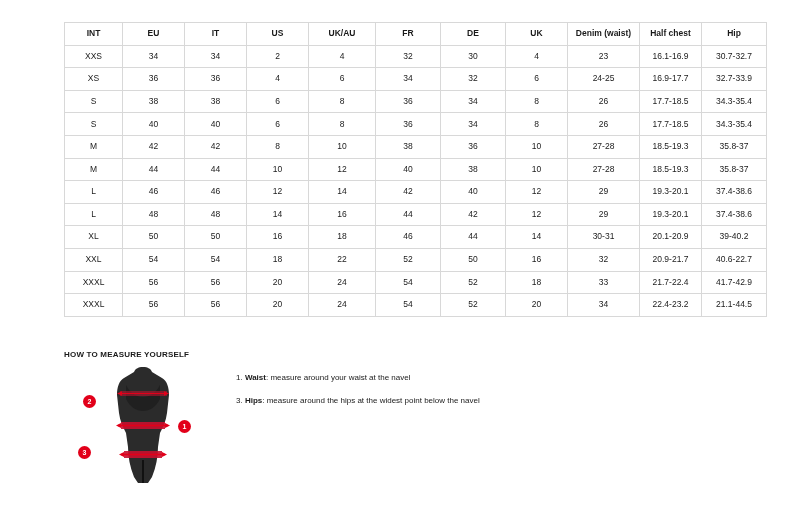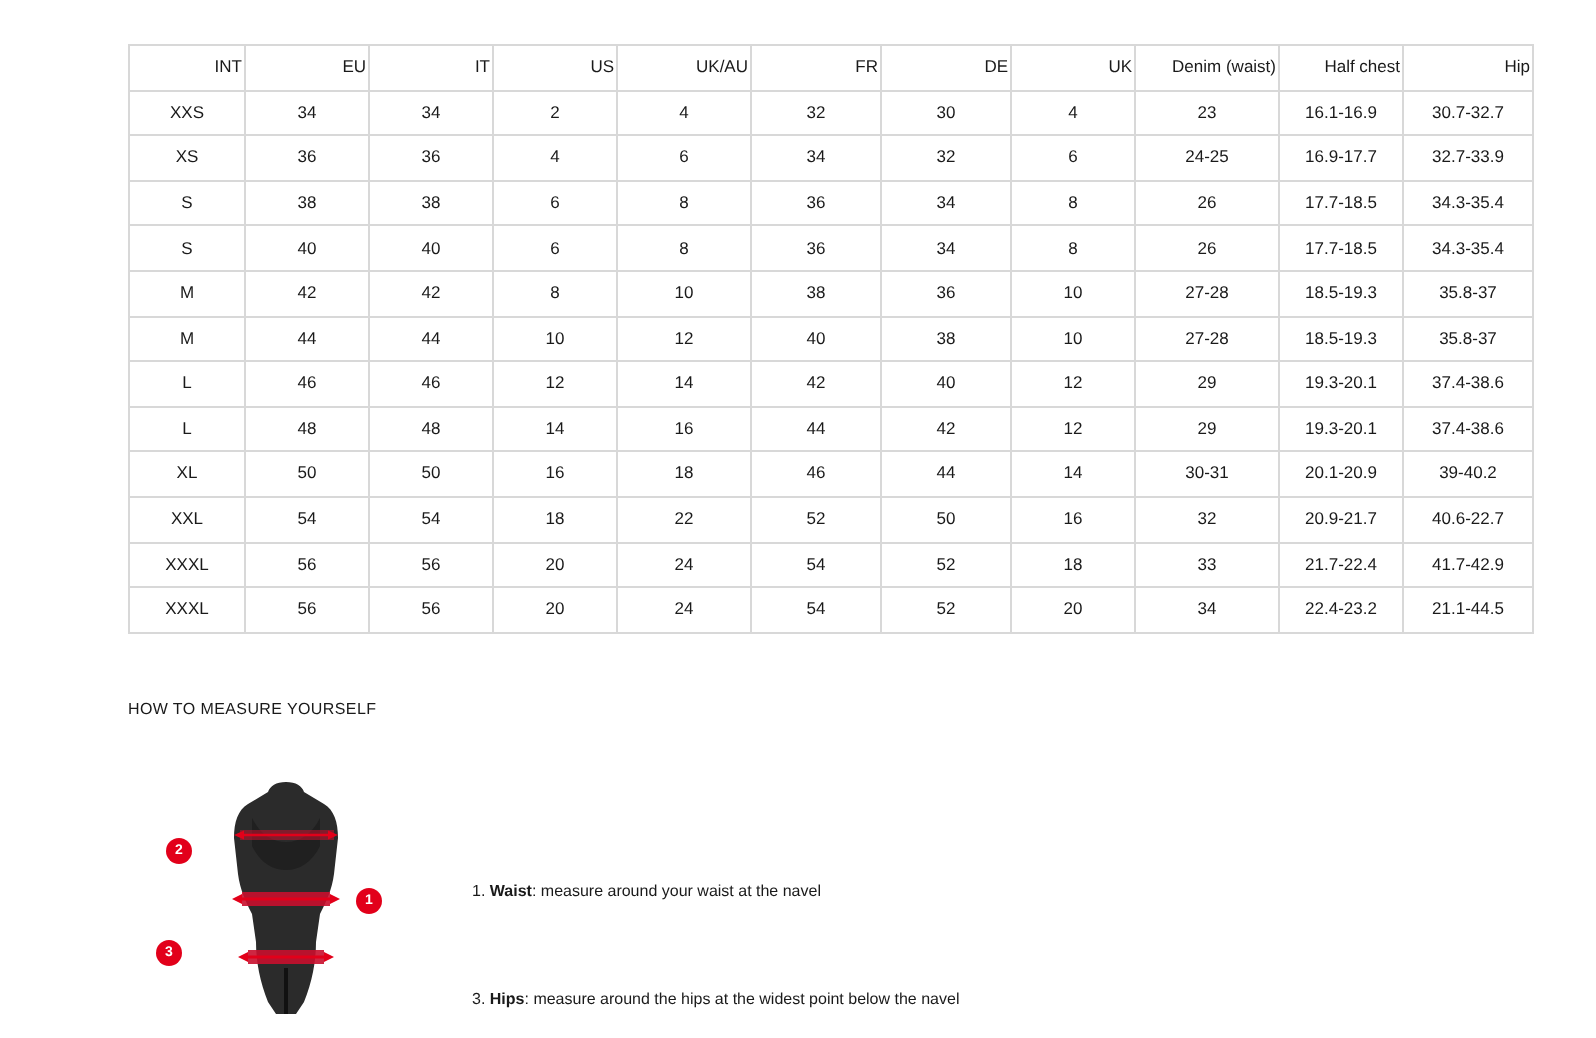--- a/index.html
+++ b/index.html
@@ -38,22 +38,21 @@
     vertical-align: middle;
     font-size: 8.5px;
     font-weight: normal;
     color: #1a1a1a;
     height: 22.6px;
     padding: 0 1px;
     line-height: 1.1;
     white-space: nowrap;
   }
   table.size-table thead th {
-    font-weight: normal;
-    text-align: right;
+    font-weight: bold;
   }
   
   col.c0 { width: 58px; }
   col.c1 { width: 62px; }
   col.c2 { width: 62px; }
   col.c3 { width: 62px; }
   col.c4 { width: 67px; }
   col.c5 { width: 65px; }
   col.c6 { width: 65px; }
   col.c7 { width: 62px; }
@@ -63,24 +62,24 @@
 
   
   .howto {
     position: absolute;
     left: 64px;
     top: 350px;
     width: 700px;
   }
   .howto-title {
     font-size: 8px;
-    font-weight: normal;
+    font-weight: bold;
     letter-spacing: 0.2px;
     color: #1a1a1a;
-    margin-bottom: 24px;
+    margin-bottom: 0;
   }
   .howto-body {
     position: relative;
     display: flex;
     align-items: flex-start;
   }
   .figure-area {
     position: relative;
     width: 120px;
     height: 130px;
@@ -88,21 +87,20 @@
   }
   .instructions {
     margin-left: 30px;
     padding-top: 14px;
   }
   .instructions .line {
     font-size: 8px;
     color: #1a1a1a;
     margin-bottom: 13px;
     line-height: 1.2;
-    margin-top: 44px;
   }
   .instructions .line b { font-weight: bold; }
 
   
   .torso {
     position: absolute;
     left: 28px;
     top: 6px;
     width: 58px;
     height: 120px;

